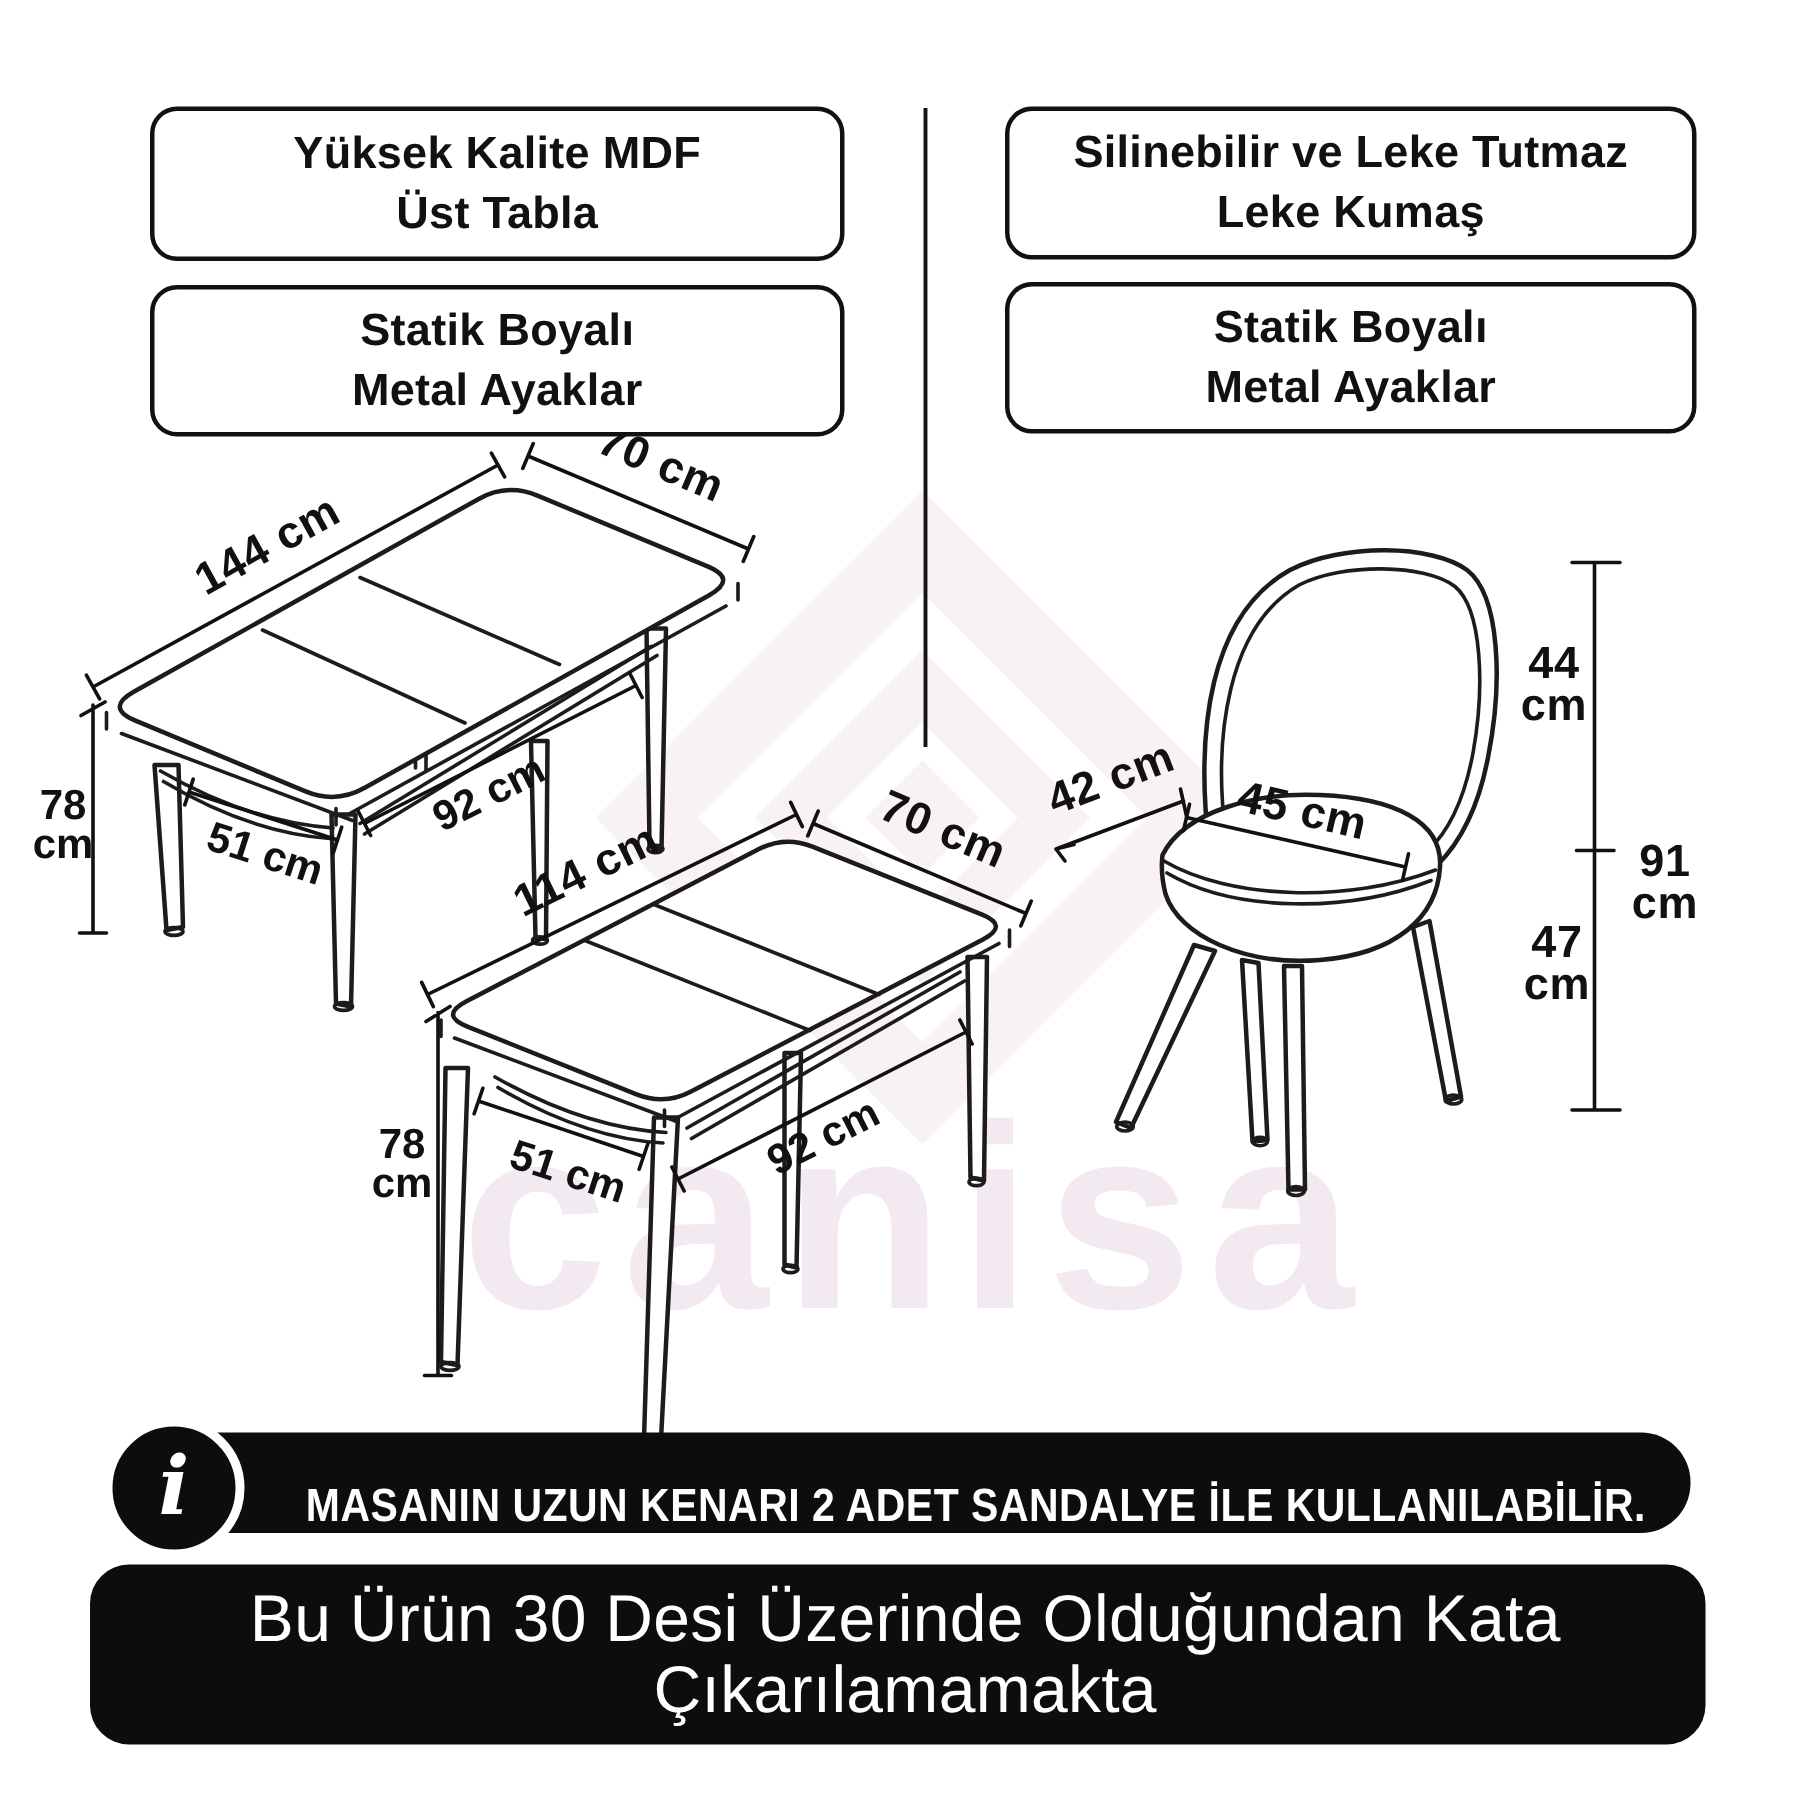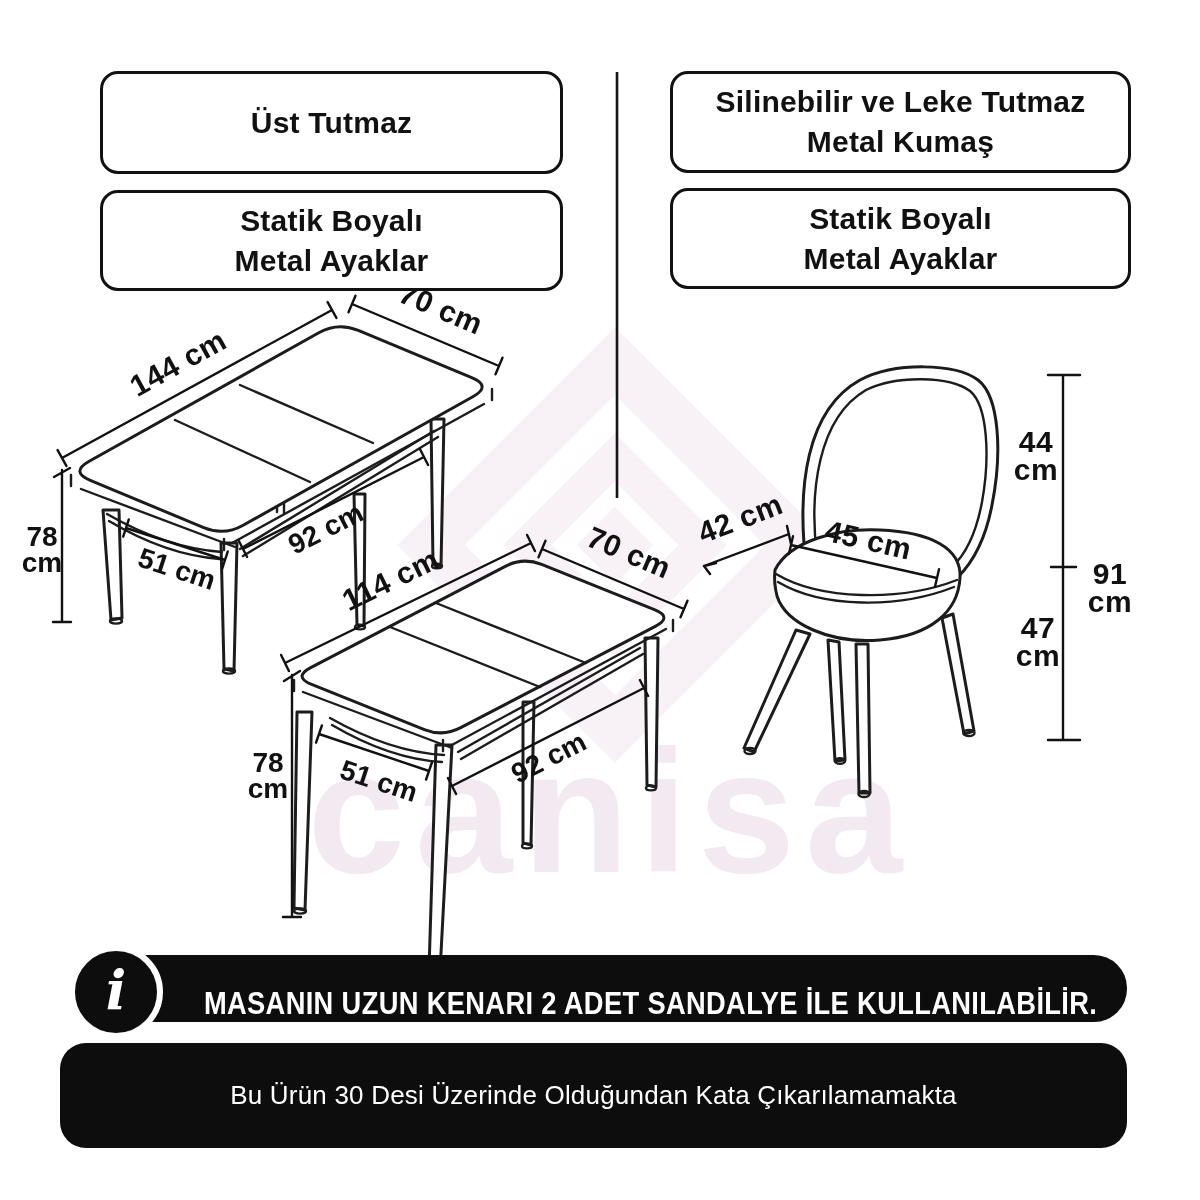--- a/index.html
+++ b/index.html
@@ -29,23 +29,23 @@
   }
   .info-pill-text{color:#fff;font-size:31px;font-weight:800;letter-spacing:.4px;white-space:nowrap;transform:scaleX(.88);transform-origin:center;}
   .info-icon{
     position:absolute;left:69px;top:945px;width:82px;height:82px;background:#0d0d0d;border:6px solid #fff;border-radius:50%;
     display:flex;align-items:center;justify-content:center;z-index:3;
   }
   .info-icon span{color:#fff;font-family:"DejaVu Serif",serif;font-style:italic;font-weight:700;font-size:54px;line-height:1;margin-top:-4px;}
 
   
   .note-box{
-    position:absolute;left:60px;top:1043px;width:1067px;height:105px;background:#0d0d0d;border-radius:26px;
+    position:absolute;left:60px;top:1043px;width:1067px;height:120px;background:#0d0d0d;border-radius:26px;
     display:flex;flex-direction:column;align-items:center;justify-content:center;
-    color:#fff;font-size:26px;font-weight:500;line-height:47px;text-align:center;letter-spacing:.2px;
+    color:#fff;font-size:44px;font-weight:500;line-height:47px;text-align:center;letter-spacing:.2px;padding-left:10px;
   }
 </style>
 </head>
 <body>
 
 <div class="stage">
 
   <svg class="draw" width="1200" height="1200" viewBox="0 0 1200 1200">
 
     <g>
@@ -166,29 +166,30 @@
       <text class="dim-label" x="1036" y="452" text-anchor="middle">44</text>
       <text class="dim-label" x="1036" y="480" text-anchor="middle">cm</text>
       <text class="dim-label" x="1110" y="584" text-anchor="middle">91</text>
       <text class="dim-label" x="1110" y="612" text-anchor="middle">cm</text>
       <text class="dim-label" x="1038" y="638" text-anchor="middle">47</text>
       <text class="dim-label" x="1038" y="666" text-anchor="middle">cm</text>
     </g>
   </svg>
 
   <div class="feature-box" style="left:100px;top:71px;width:457px;height:97px;">
-    <span>Üst Tutmaz</span>
+    <span>Yüksek Kalite MDF</span>
+    <span>Üst Tabla</span>
   </div>
   <div class="feature-box" style="left:100px;top:190px;width:457px;height:95px;">
     <span>Statik Boyalı</span>
     <span>Metal Ayaklar</span>
   </div>
   <div class="feature-box" style="left:670px;top:71px;width:455px;height:96px;">
     <span>Silinebilir ve Leke Tutmaz</span>
-    <span>Metal Kumaş</span>
+    <span>Leke Kumaş</span>
   </div>
   <div class="feature-box" style="left:670px;top:188px;width:455px;height:95px;">
     <span>Statik Boyalı</span>
     <span>Metal Ayaklar</span>
   </div>
 
   <div class="info-pill">
     <span class="info-pill-text">MASANIN UZUN KENARI 2 ADET SANDALYE İLE KULLANILABİLİR.</span>
   </div>
   <div class="info-icon">

